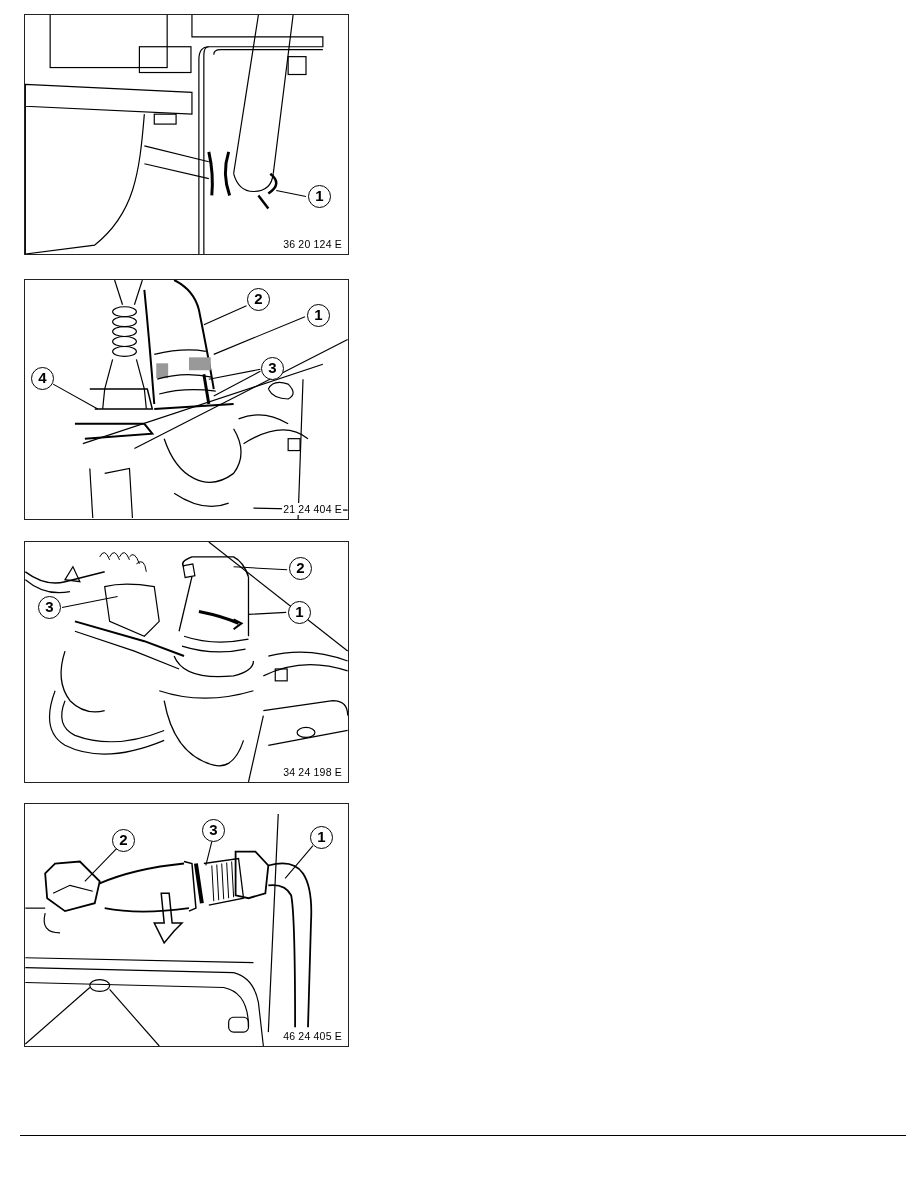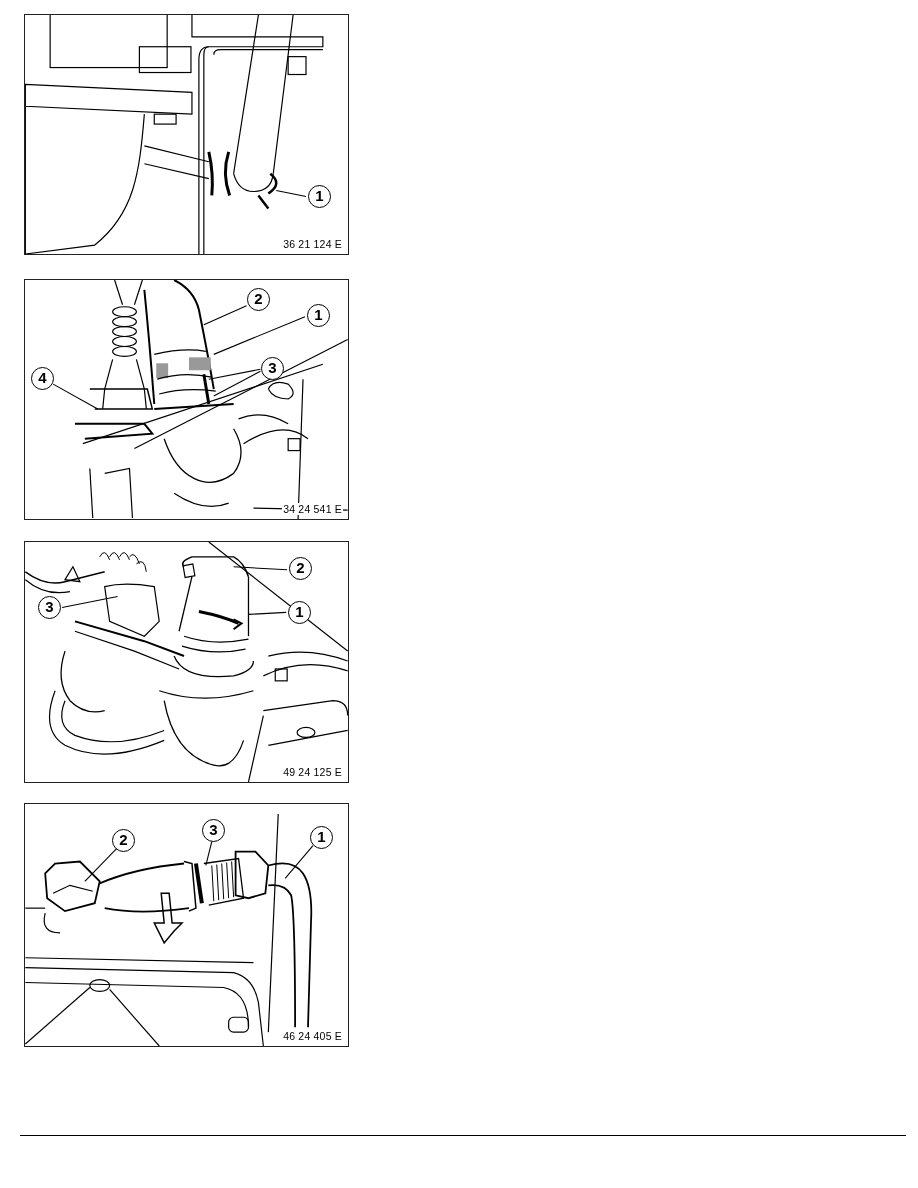--- a/index.html
+++ b/index.html
@@ -38,21 +38,21 @@
     <path d="M120 150 L185 165"></path>
     <path d="M185 138 Q190 160 188 182" stroke-width="3"></path>
     <path d="M205 138 Q198 160 206 182" stroke-width="3"></path>
     <path d="M247 160 Q260 170 245 180" stroke-width="2.5"></path>
     <path d="M235 182 L245 195" stroke-width="2.5"></path>
     <path d="M253 177 L283 183"></path>
     <rect x="130" y="100" width="22" height="10"></rect>
     <rect x="265" y="42" width="18" height="18"></rect>
   </svg>
   <div class="callout" style="left:283px;top:170px;">1</div>
-  <div class="fig-code">36 21 124 E</div>
+  <div class="fig-code">36 20 124 E</div>
 </div>
 
 <div class="figure" style="top:279px;height:241px;">
   <svg viewBox="0 0 325 241" fill="none" stroke="#000" stroke-width="1.2">
     <path d="M90 0 L98 25"></path>
     <path d="M118 0 L110 25"></path>
     <g stroke-width="1.1">
       <ellipse cx="100" cy="32" rx="12" ry="5"></ellipse>
       <ellipse cx="100" cy="42" rx="12" ry="5"></ellipse>
       <ellipse cx="100" cy="52" rx="12" ry="5"></ellipse>
@@ -89,21 +89,21 @@
   <div class="callout" style="left:282px;top:24px;">1</div>
   <div class="callout" style="left:236px;top:77px;">3</div>
   <div class="callout" style="left:6px;top:87px;">4</div>
   <svg viewBox="0 0 325 241" fill="none" stroke="#000" stroke-width="1.1">
     <line x1="223" y1="26" x2="180" y2="45"></line>
     <line x1="282" y1="37" x2="190" y2="75"></line>
     <line x1="237" y1="90" x2="185" y2="100"></line>
     <line x1="237" y1="92" x2="190" y2="117"></line>
     <line x1="28" y1="105" x2="73" y2="130"></line>
   </svg>
-  <div class="fig-code">34 24 541 E</div>
+  <div class="fig-code">21 24 404 E</div>
 </div>
 
 <div class="figure" style="top:541px;height:242px;">
   <svg viewBox="0 0 325 242" fill="none" stroke="#000" stroke-width="1.2">
     <path d="M0 30 Q20 45 40 40 L80 30" stroke-width="1.5"></path>
     <path d="M0 38 Q20 55 45 50"></path>
     <path d="M40 38 L48 25 L55 40 Z"></path>
     <g stroke-width="1">
       <path d="M75 15 Q80 5 85 18"></path>
       <path d="M85 15 Q90 5 95 18"></path>
@@ -138,21 +138,21 @@
     <path d="M245 205 L325 190"></path>
   </svg>
   <div class="callout" style="left:264px;top:15px;">2</div>
   <div class="callout" style="left:13px;top:54px;">3</div>
   <div class="callout" style="left:263px;top:59px;">1</div>
   <svg viewBox="0 0 325 242" fill="none" stroke="#000" stroke-width="1.1">
     <line x1="264" y1="28" x2="210" y2="25"></line>
     <line x1="37" y1="66" x2="93" y2="55"></line>
     <line x1="263" y1="71" x2="225" y2="73"></line>
   </svg>
-  <div class="fig-code">49 24 125 E</div>
+  <div class="fig-code">34 24 198 E</div>
 </div>
 
 <div class="figure" style="top:803px;height:244px;">
   <svg viewBox="0 0 325 244" fill="none" stroke="#000" stroke-width="1.2">
     <path d="M20 70 L30 60 L55 58 L75 78 L70 100 L40 108 L22 95 Z" stroke-width="1.8"></path>
     <path d="M28 90 L45 82 L68 88"></path>
     <path d="M75 80 Q110 65 160 60" stroke-width="1.8"></path>
     <path d="M80 105 Q115 112 165 105" stroke-width="1.8"></path>
     <path d="M160 58 L168 60 L172 105 L165 108" stroke-width="1.5"></path>
     <path d="M172 60 L178 100" stroke-width="4"></path>

